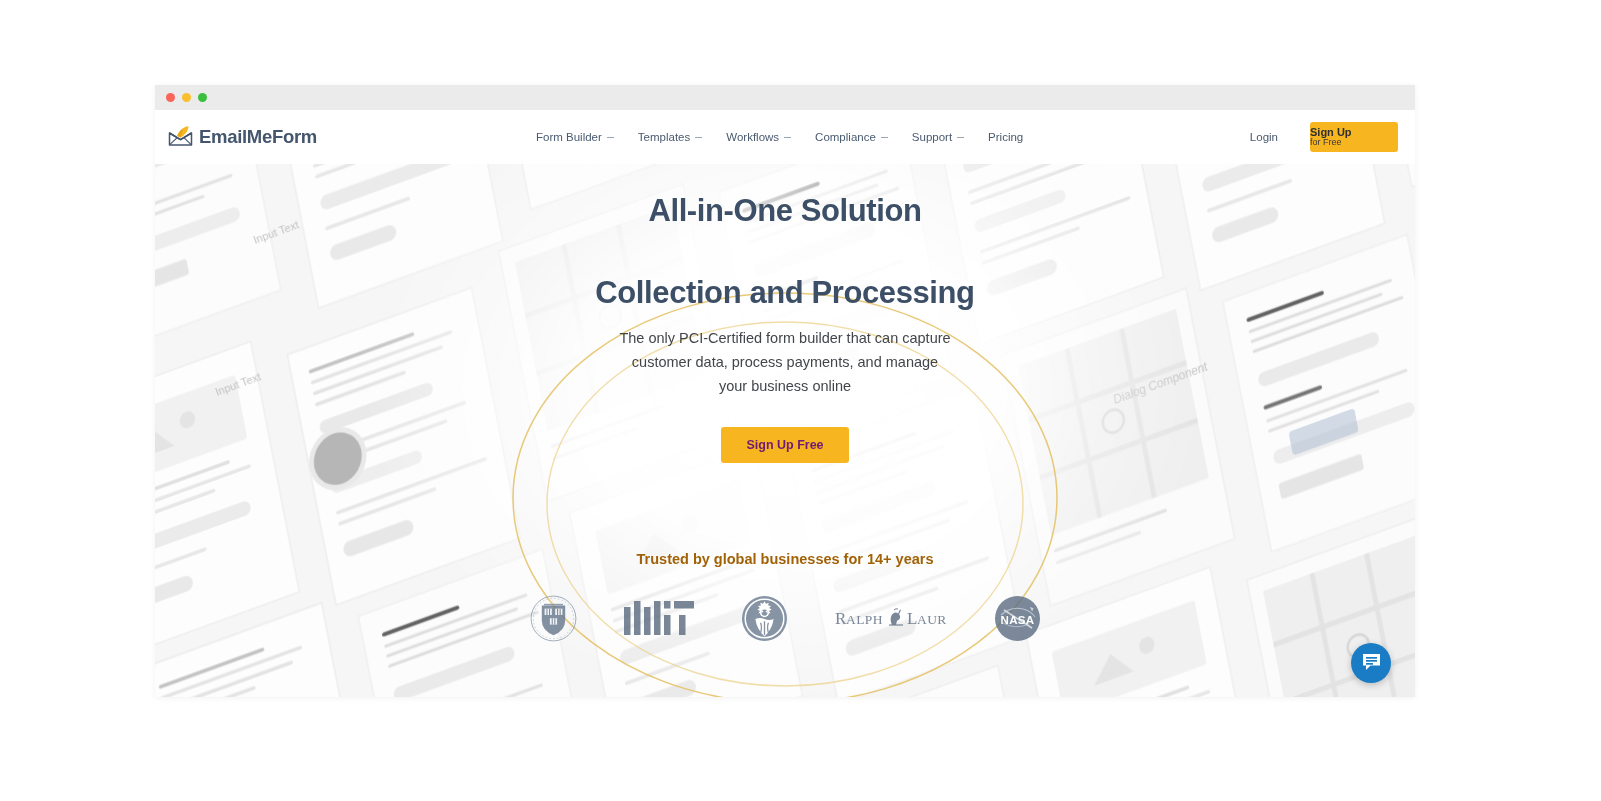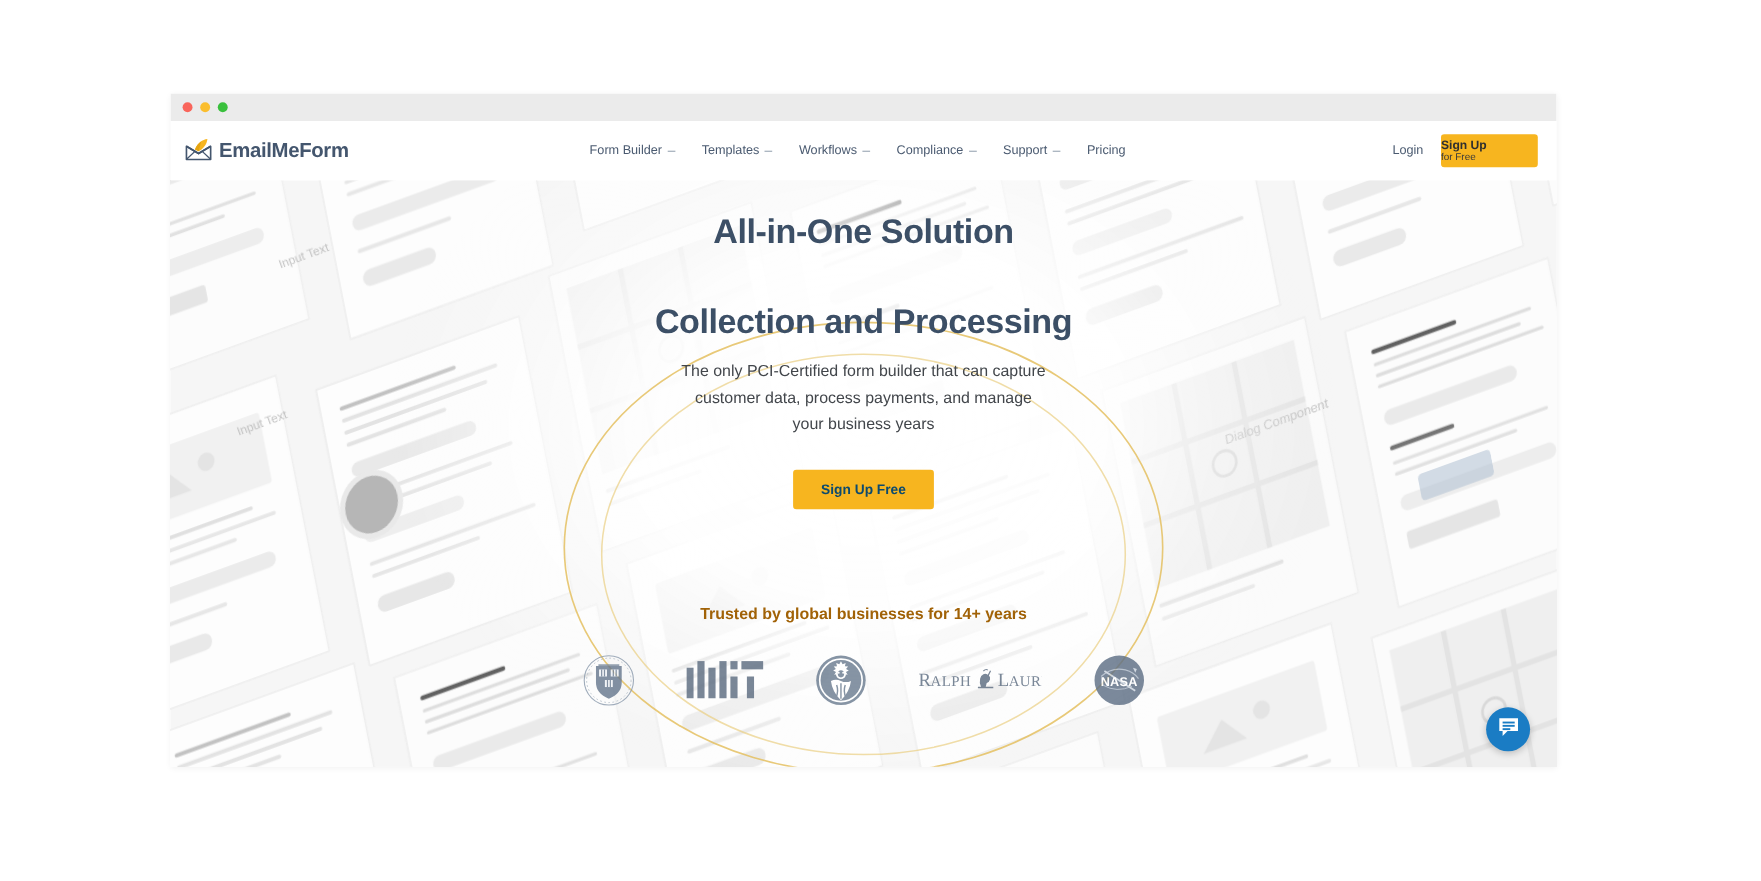--- a/index.html
+++ b/index.html
@@ -81,21 +81,21 @@
   .nav-caret {
     width: 7px; height: 1px;
     background: #9aa6b4;
     display: inline-block;
   }
 
   #header-right {
     margin-left: auto;
     display: flex;
     align-items: center;
-    gap: 16px;
+    gap: 32px;
   }
   #login-link {
     font-size: 11.5px;
     color: #4a5a70;
     cursor: pointer;
   }
   #signup-btn {
     background: #f7b51f;
     border: none;
     border-radius: 3px;
@@ -176,21 +176,21 @@
 
   #hero-cta {
     margin-top: 28px;
     display: inline-block;
     background: #f7b51f;
     border: none;
     border-radius: 3px;
     padding: 11px 25px;
     font-size: 12.5px;
     font-weight: bold;
-    color: #0c4a6e;
+    color: #701a75;
     cursor: pointer;
     font-family: "Liberation Sans", sans-serif;
   }
 
   #trust-heading {
     margin-top: 88px;
     font-size: 14.5px;
     font-weight: bold;
     color: #a16207;
   }
@@ -425,21 +425,21 @@
 
       <h1 id="hero-title">
         <span>All-in-One Solution</span><br>
         <br>
         <span>Collection and Processing</span>
       </h1>
 
       <p id="hero-sub">
         <span>The only PCI-Certified form builder that can capture</span><br>
         <span>customer data, process payments, and manage</span><br>
-        <span>your business years</span>
+        <span>your business online</span>
       </p>
 
       <button id="hero-cta">Sign Up Free</button>
 
       <div id="trust-heading">Trusted by global businesses for 14+ years</div>
 
       <div id="brand-strip">
 
         <span class="brand">
           <svg width="47" height="47" viewBox="0 0 47 47">

